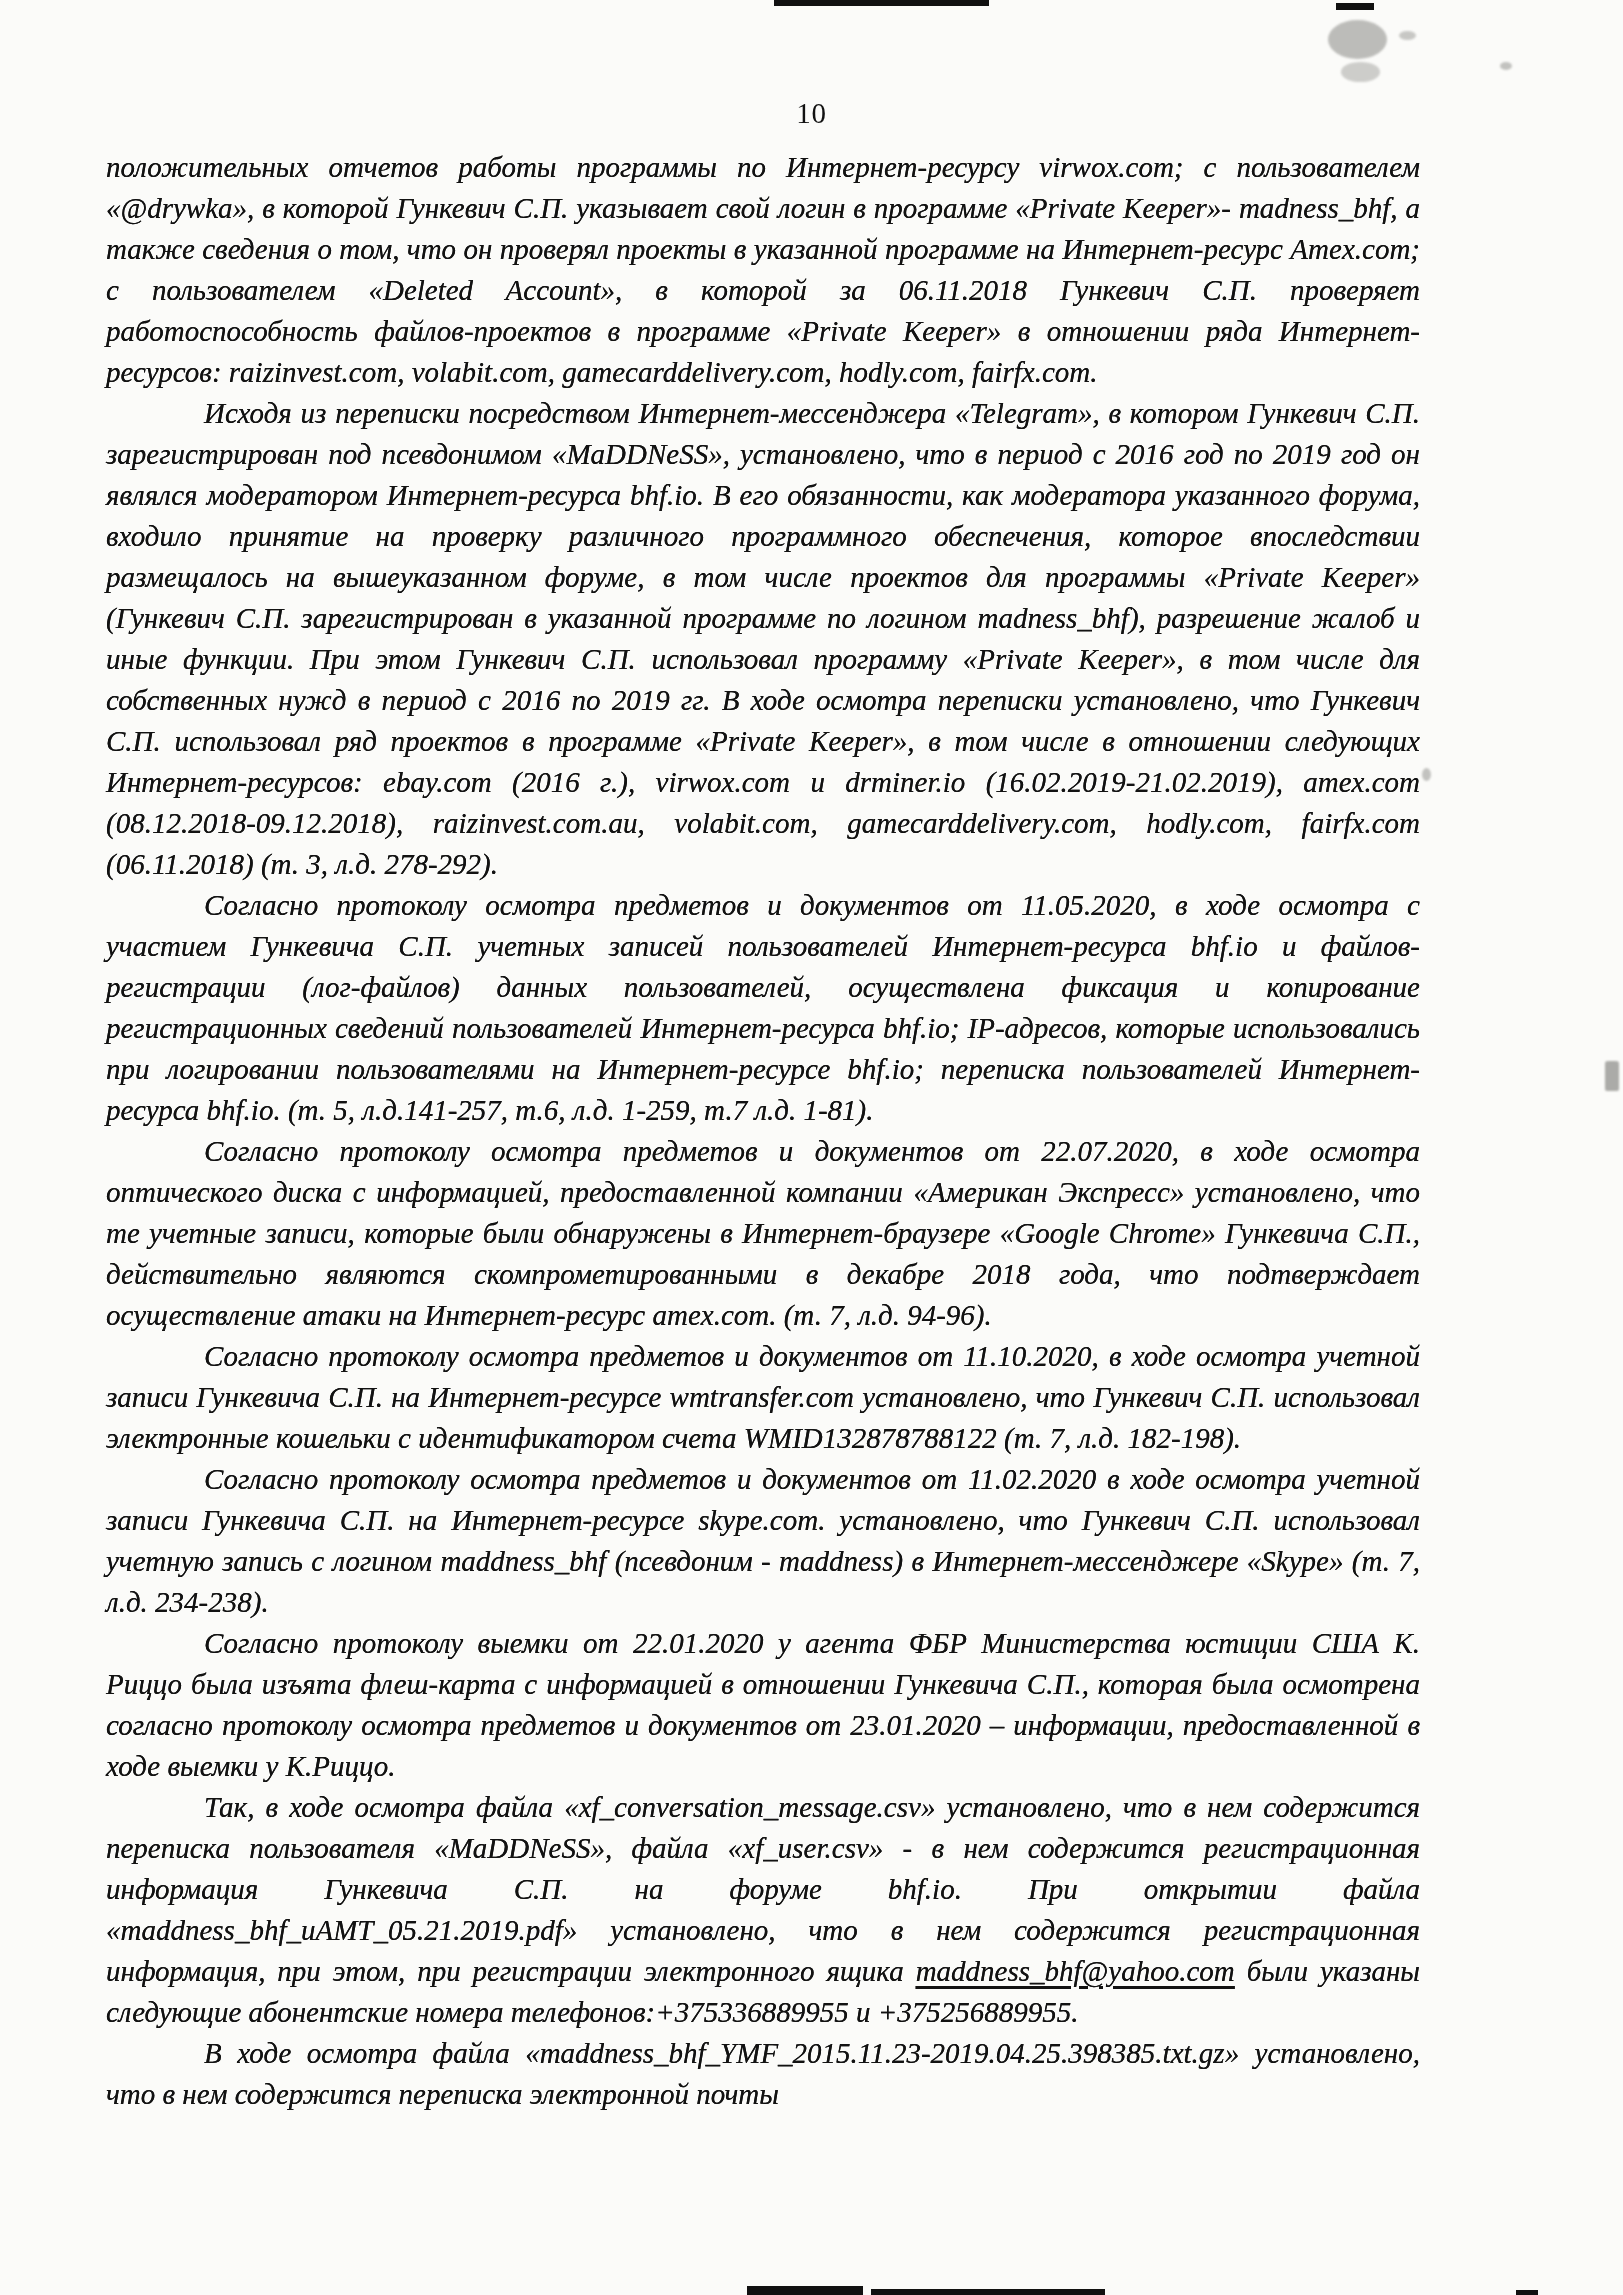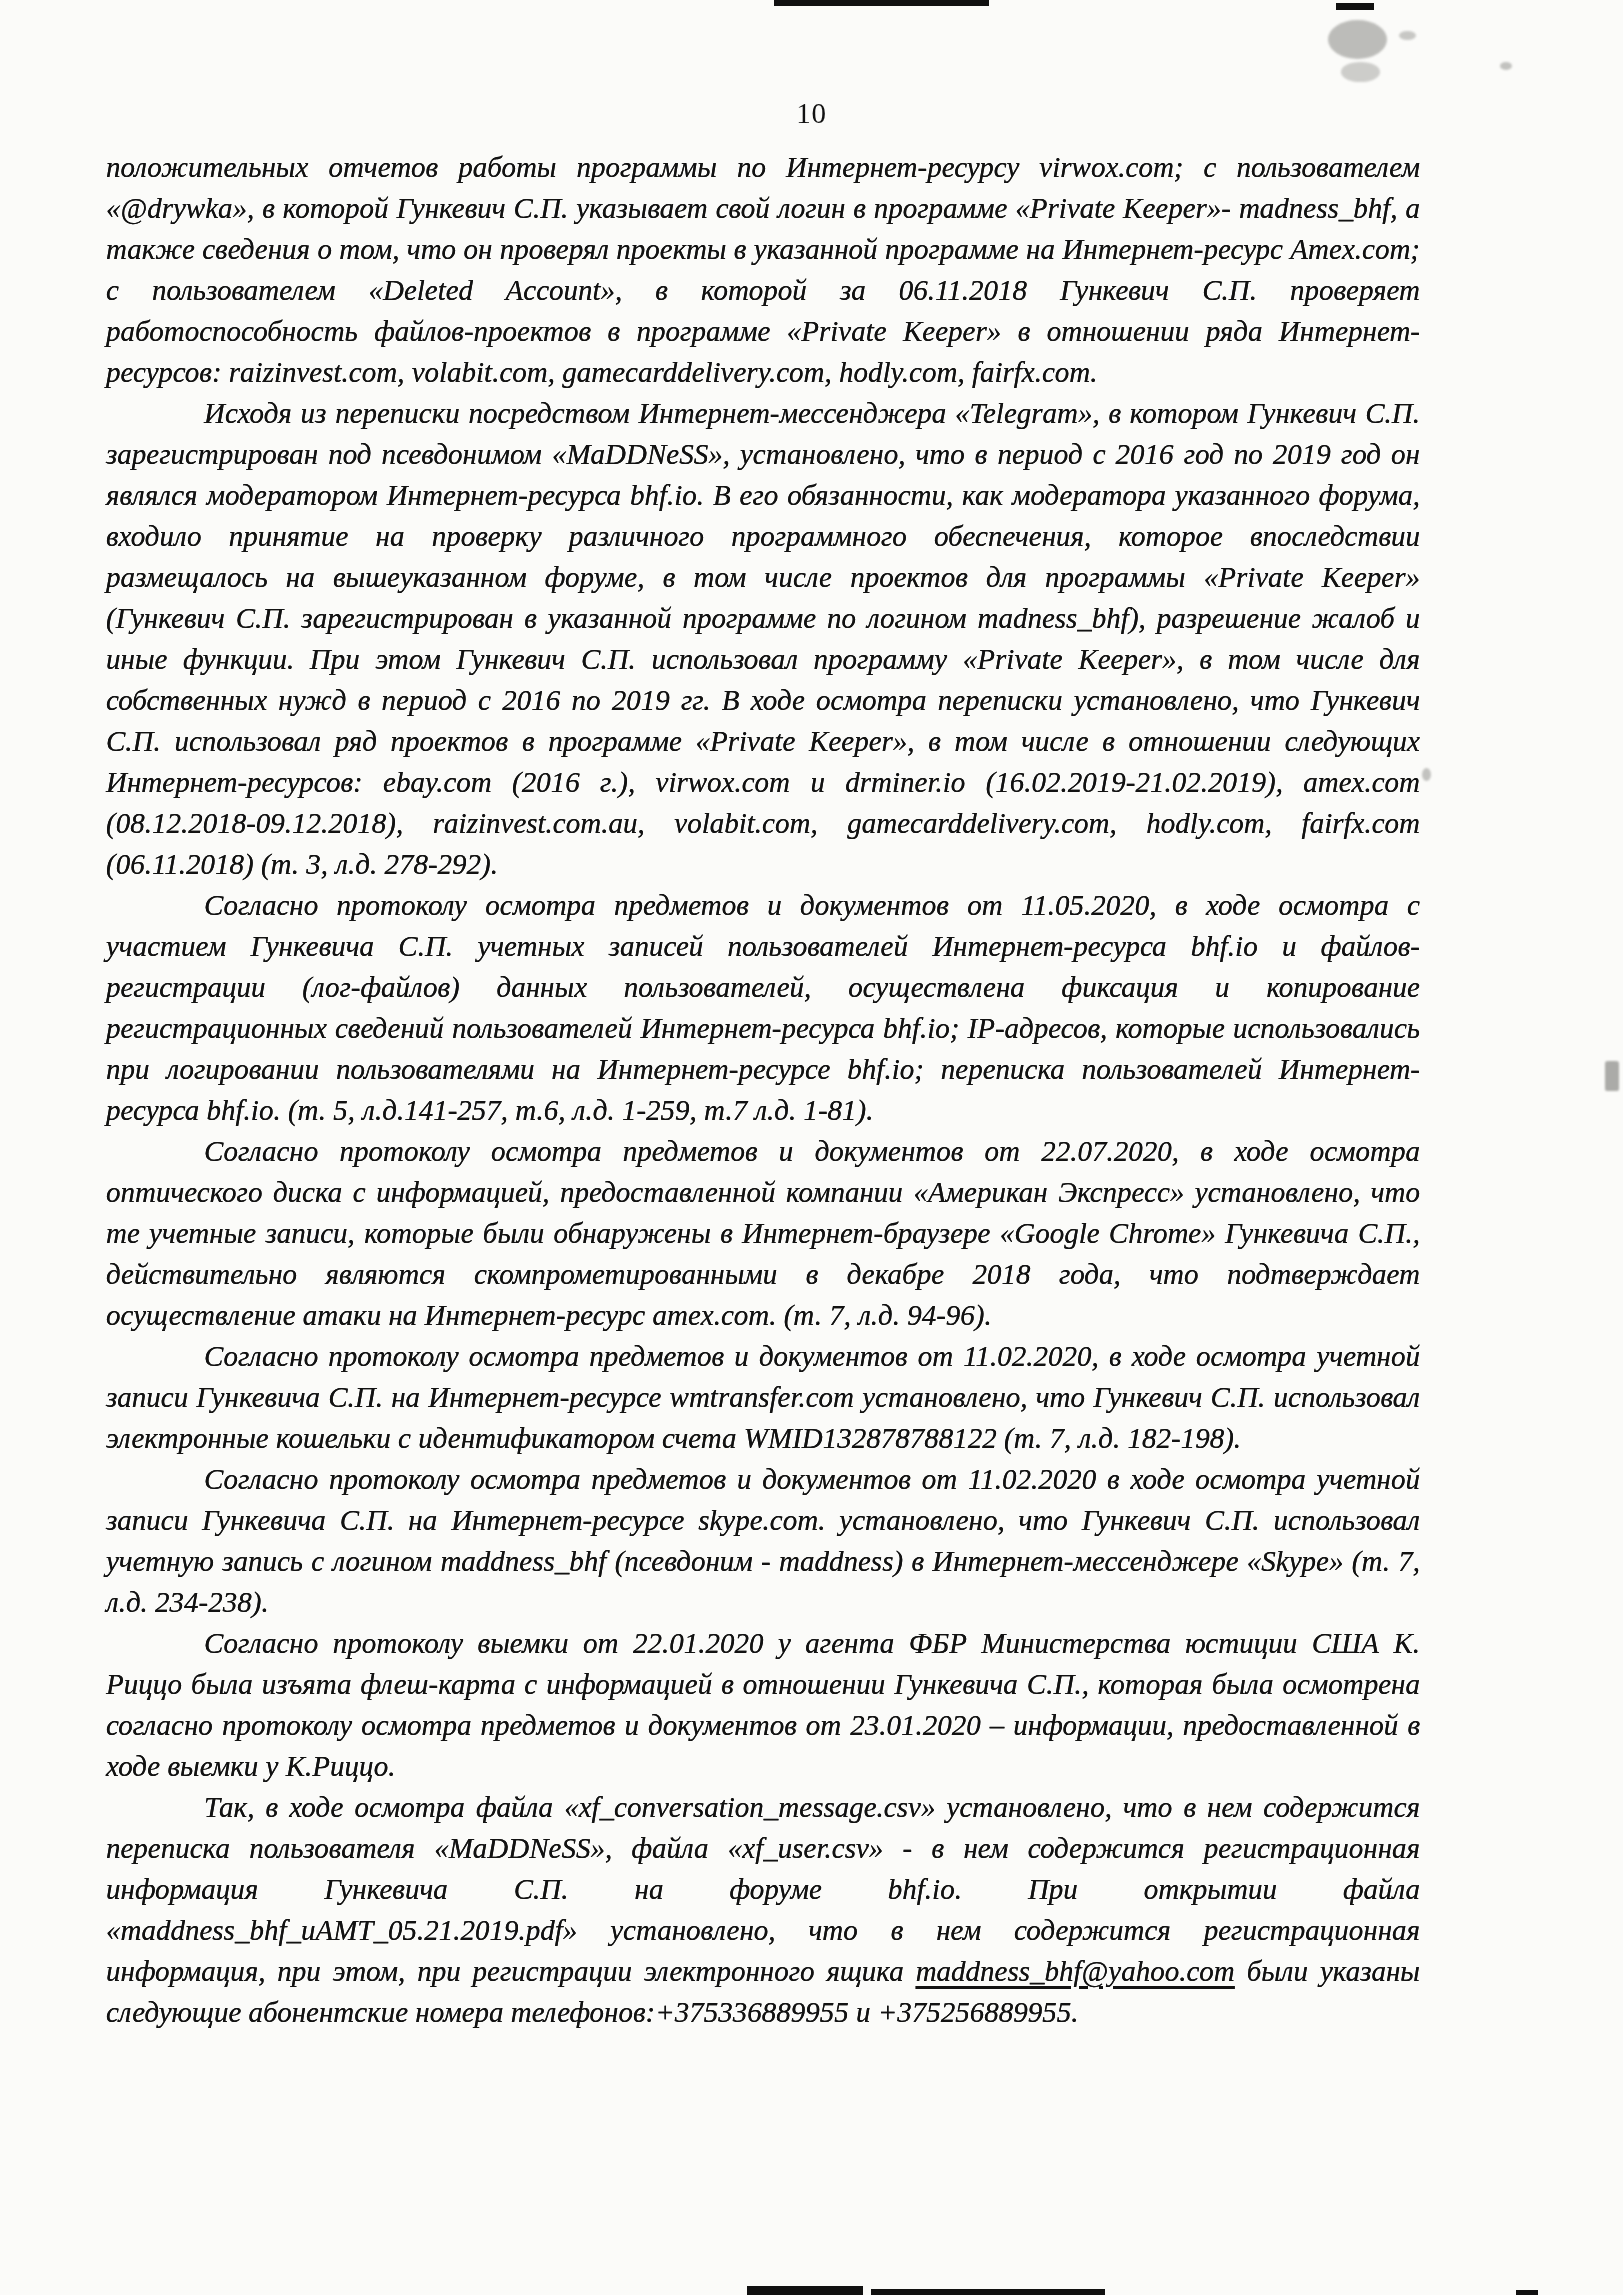--- a/index.html
+++ b/index.html
@@ -76,20 +76,21 @@
   <div class="artifact" style="left:871px; top:2289px; width:234px; height:6.5px;"></div>
   <div class="artifact" style="left:1516px; top:2290px; width:22px; height:5.2px;"></div>
 
   <div class="page-number">10</div>
 
   <div class="content">
     <p class="para no-indent">положительных отчетов работы программы по Интернет-ресурсу virwox.com; с пользователем «@drywka», в которой Гункевич С.П. указывает свой логин в программе «Private Keeper»- madness_bhf, а также сведения о том, что он проверял проекты в указанной программе на Интернет-ресурс Amex.com; с пользователем «Deleted Account», в которой за 06.11.2018 Гункевич С.П. проверяет работоспособность файлов-проектов в программе «Private Keeper» в отношении ряда Интернет-ресурсов: raizinvest.com, volabit.com, gamecarddelivery.com, hodly.com, fairfx.com.</p>
     <p class="para">Исходя из переписки посредством Интернет-мессенджера «Telegram», в котором Гункевич С.П. зарегистрирован под псевдонимом «MaDDNeSS», установлено, что в период с 2016 год по 2019 год он являлся модератором Интернет-ресурса bhf.io. В его обязанности, как модератора указанного форума, входило принятие на проверку различного программного обеспечения, которое впоследствии размещалось на вышеуказанном форуме, в том числе проектов для программы «Private Keeper» (Гункевич С.П. зарегистрирован в указанной программе по логином madness_bhf), разрешение жалоб и иные функции. При этом Гункевич С.П. использовал программу «Private Keeper», в том числе для собственных нужд в период с 2016 по 2019 гг. В ходе осмотра переписки установлено, что Гункевич С.П. использовал ряд проектов в программе «Private Keeper», в том числе в отношении следующих Интернет-ресурсов: ebay.com (2016 г.), virwox.com и drminer.io (16.02.2019-21.02.2019), amex.com (08.12.2018-09.12.2018), raizinvest.com.au, volabit.com, gamecarddelivery.com, hodly.com, fairfx.com (06.11.2018) (т. 3, л.д. 278-292).</p>
     <p class="para">Согласно протоколу осмотра предметов и документов от 11.05.2020, в ходе осмотра с участием Гункевича С.П. учетных записей пользователей Интернет-ресурса bhf.io и файлов-регистрации (лог-файлов) данных пользователей, осуществлена фиксация и копирование регистрационных сведений пользователей Интернет-ресурса bhf.io; IP-адресов, которые использовались при логировании пользователями на Интернет-ресурсе bhf.io; переписка пользователей Интернет-ресурса bhf.io. (т. 5, л.д.141-257, т.6, л.д. 1-259, т.7 л.д. 1-81).</p>
     <p class="para">Согласно протоколу осмотра предметов и документов от 22.07.2020, в ходе осмотра оптического диска с информацией, предоставленной компании «Американ Экспресс» установлено, что те учетные записи, которые были обнаружены в Интернет-браузере «Google Chrome» Гункевича С.П., действительно являются скомпрометированными в декабре 2018 года, что подтверждает осуществление атаки на Интернет-ресурс amex.com. (т. 7, л.д. 94-96).</p>
-    <p class="para">Согласно протоколу осмотра предметов и документов от 11.02.2020, в ходе осмотра учетной записи Гункевича С.П. на Интернет-ресурсе wmtransfer.com установлено, что Гункевич С.П. использовал электронные кошельки с идентификатором счета WMID132878788122 (т. 7, л.д. 182-198).</p>
+    <p class="para">Согласно протоколу осмотра предметов и документов от 11.10.2020, в ходе осмотра учетной записи Гункевича С.П. на Интернет-ресурсе wmtransfer.com установлено, что Гункевич С.П. использовал электронные кошельки с идентификатором счета WMID132878788122 (т. 7, л.д. 182-198).</p>
     <p class="para">Согласно протоколу осмотра предметов и документов от 11.02.2020 в ходе осмотра учетной записи Гункевича С.П. на Интернет-ресурсе skype.com. установлено, что Гункевич С.П. использовал учетную запись с логином maddness_bhf (псевдоним - maddness) в Интернет-мессенджере «Skype» (т. 7, л.д. 234-238).</p>
     <p class="para">Согласно протоколу выемки от 22.01.2020 у агента ФБР Министерства юстиции США К. Риццо была изъята флеш-карта с информацией в отношении Гункевича С.П., которая была осмотрена согласно протоколу осмотра предметов и документов от 23.01.2020 – информации, предоставленной в ходе выемки у К.Риццо.</p>
     <p class="para"><span>Так, в ходе осмотра файла «xf_conversation_message.csv» установлено, что в нем содержится переписка пользователя «MaDDNeSS», файла «xf_user.csv» - в нем содержится регистрационная информация Гункевича С.П. на форуме bhf.io. При открытии файла «maddness_bhf_uAMT_05.21.2019.pdf» установлено, что в нем содержится регистрационная информация, при этом, при регистрации электронного ящика </span><span class="underline">maddness_bhf@yahoo.com</span><span> были указаны следующие абонентские номера телефонов:+375336889955 и +375256889955.</span></p>
+    <p class="para">В ходе осмотра файла «maddness_bhf_YMF_2015.11.23-2019.04.25.398385.txt.gz» установлено, что в нем содержится переписка электронной почты</p>
   </div>
 
 </div>
 
 
 </body></html>

